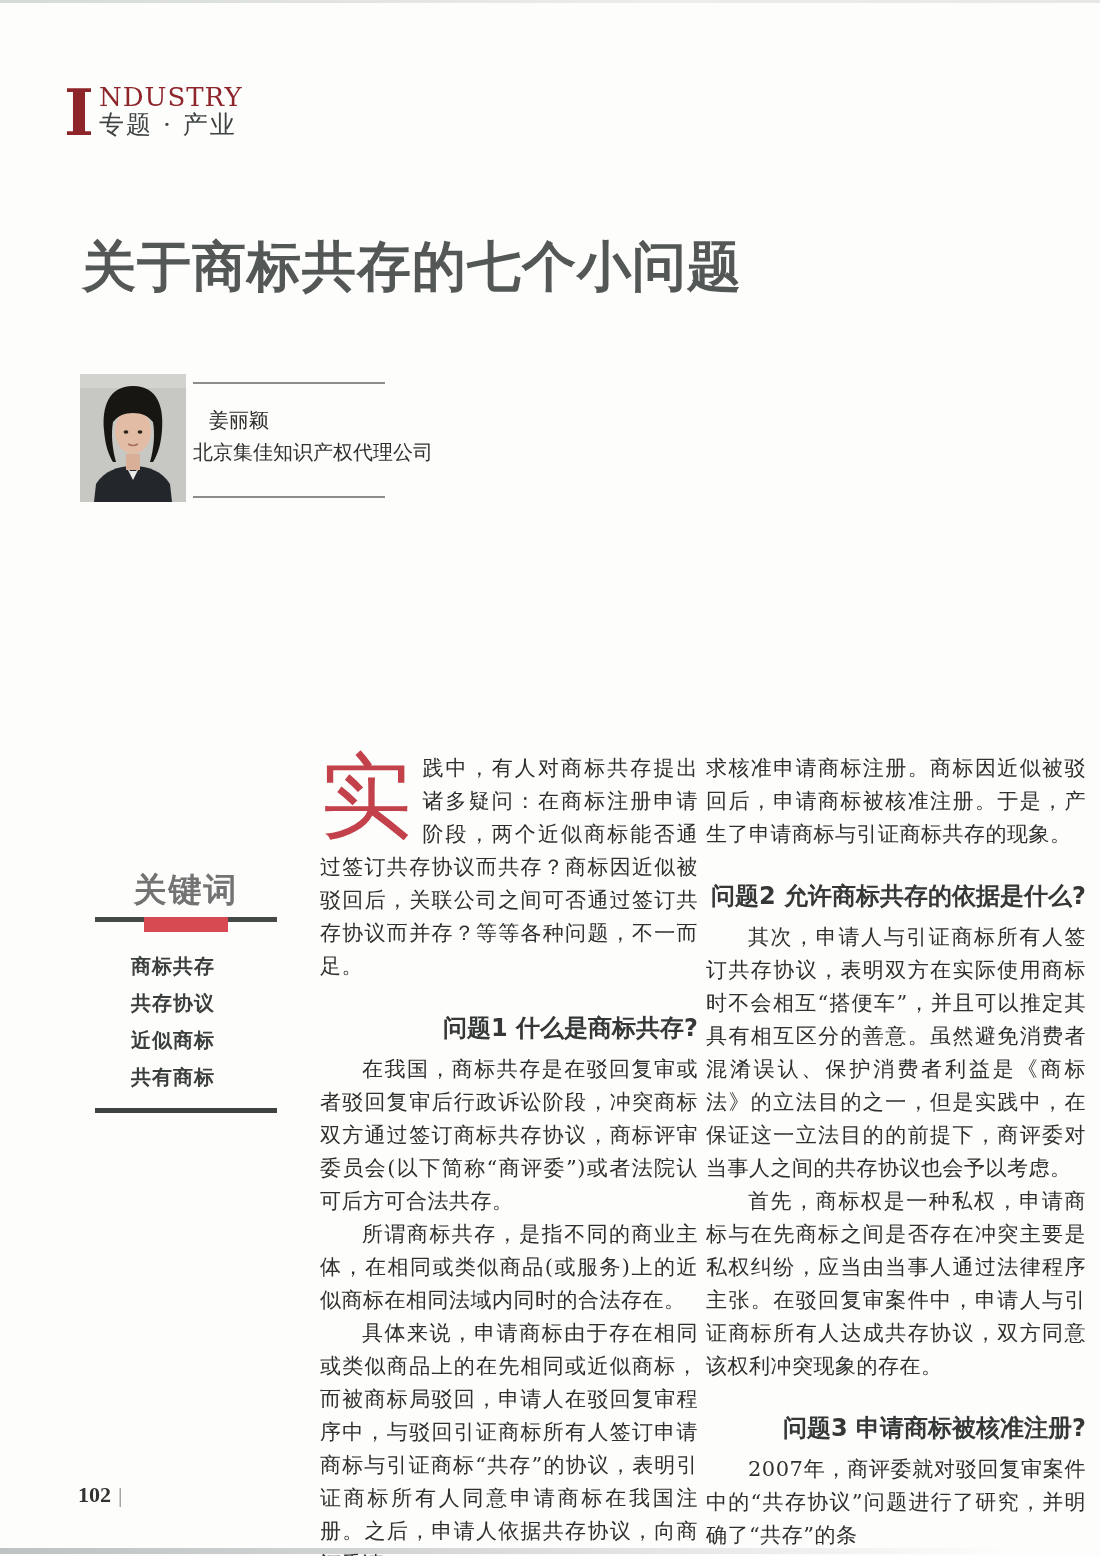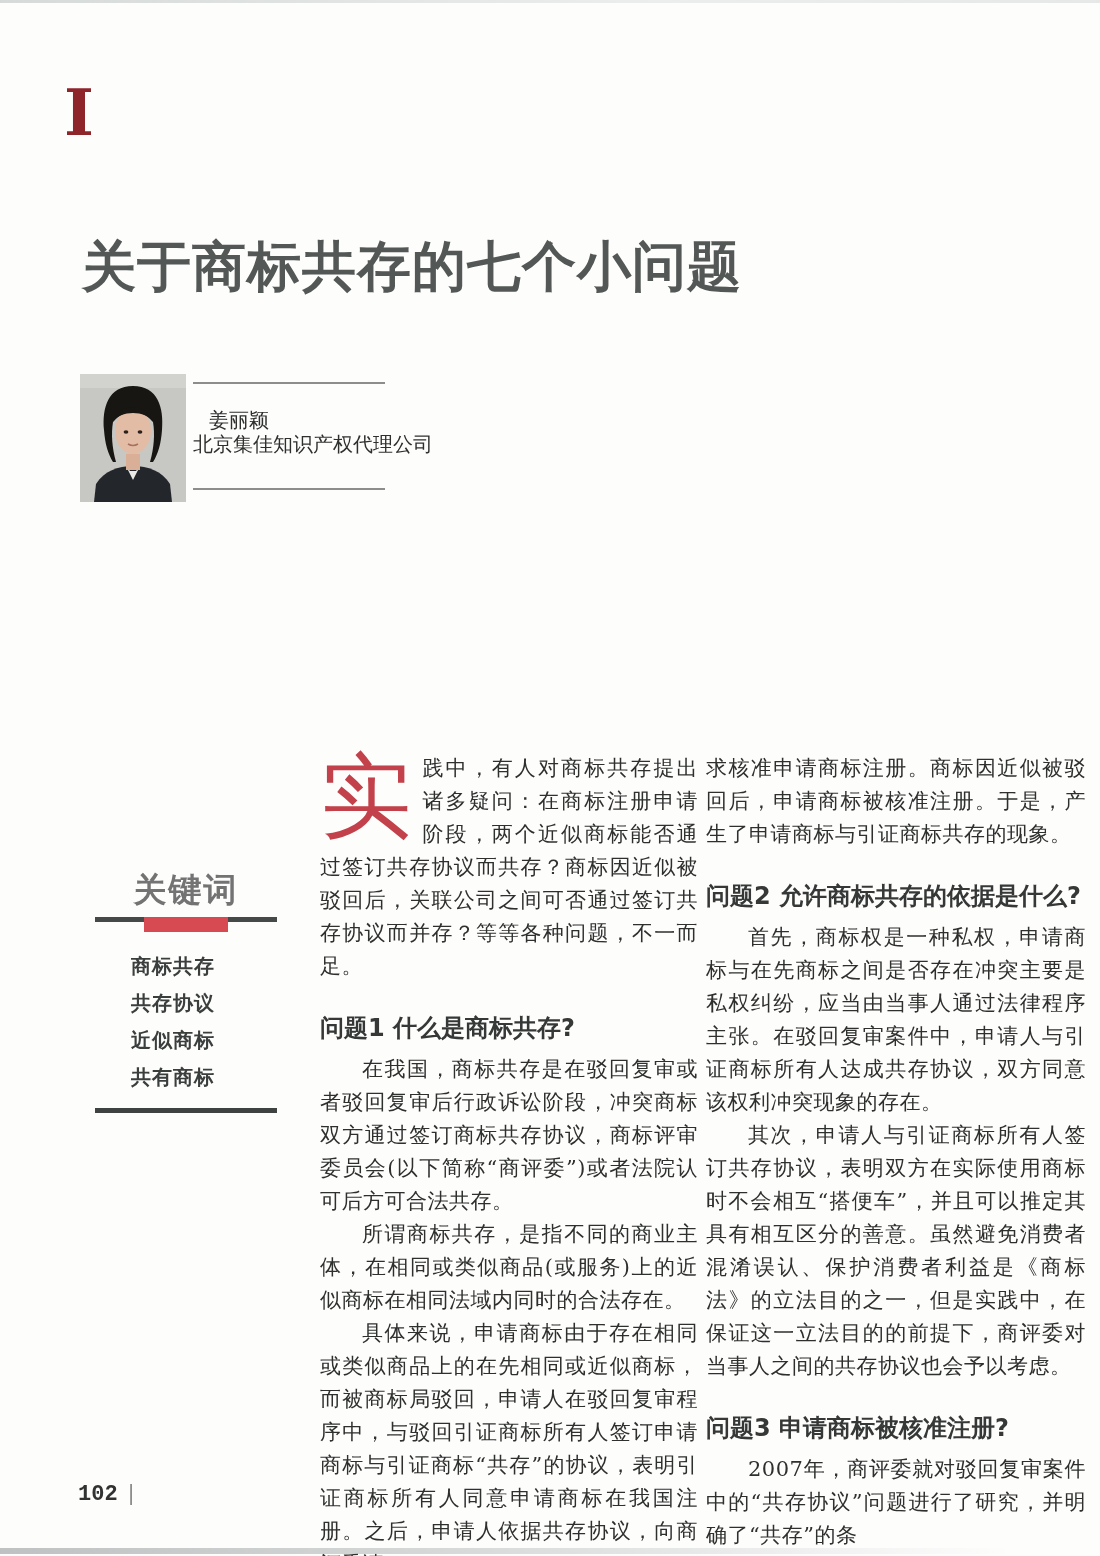--- a/index.html
+++ b/index.html
@@ -51,21 +51,21 @@
   .author-block { position: absolute; left: 80px; top: 374px; }
   .author-photo {
     position: absolute; left: 0; top: 0; width: 106px; height: 128px;
     background: #c6c6c2; overflow: hidden;
   }
   .author-photo svg { display: block; width: 106px; height: 128px; }
   .author-info { position: absolute; left: 113px; top: 0; width: 192px; }
   .author-rule { height: 2px; background: #8b8e8d; }
   .author-rule.top { margin-top: 8px; }
   .author-name { margin-top: 24px; font-size: 20px; line-height: 24px; color: #2e302e; margin-left: 16px; }
-  .author-affiliation { font-size: 20px; line-height: 24px; color: #2e302e; white-space: nowrap; }
+  .author-affiliation { margin-top: 8px; font-size: 20px; line-height: 24px; color: #2e302e; white-space: nowrap; }
   .author-rule.bottom { margin-top: 32px; }
   
   .keywords { position: absolute; left: 95px; top: 870px; width: 182px; }
   .keywords-heading {
     text-align: center;
     font-weight: 700; font-size: 33px; line-height: 40px;
     color: #737373; letter-spacing: 2px;
   }
   .keywords-divider { position: relative; margin-top: 7px; height: 15px; }
   .keywords-divider .gray-line { position: absolute; left: 0; right: 0; top: 0; height: 5px; background: #454a48; }
@@ -88,43 +88,47 @@
   }
   .col-left { left: 320px; }
   .col-right { left: 706px; width: 380px; }
   .col p { margin: 0; padding: 0; }
   .col p.indent { text-indent: 2em; }
   .section-heading {
     margin: 30px 0 10px 0;
     font-family: "DejaVu Sans", "Liberation Sans", sans-serif;
     font-weight: 700; font-size: 24px; line-height: 30px;
     color: #353836; letter-spacing: 0;
-    text-align: left;
+    text-align: right;
   }
   .intro { padding-top: 10px; }
   .dropcap {
     float: left;
     font-family: "DejaVu Serif", "Liberation Serif", serif;
     font-size: 92px; line-height: 78px;
     color: #c2414a;
     margin: 6px 10px 0 0;
   }
   
-  .page-footer { position: absolute; left: 78px; top: 1482px; font-family: Liberation Mono, monospace; }
+  .page-footer { position: absolute; left: 78px; top: 1482px; font-family: Liberation Serif, serif; }
   .page-number { font-size: 22px; font-weight: 600; color: #303332; }
   .page-sep { font-size: 22px; font-weight: 300; color: #8a8d8c; margin-left: 7px; }
 </style>
 </head>
 <body>
 
 <div class="page">
   <div class="scan-top-edge"></div>
 
   <header class="masthead">
     <span class="masthead-initial">I</span>
+    <div class="masthead-text">
+      <div class="masthead-word">NDUSTRY</div>
+      <div class="masthead-subtitle">专题 · 产业</div>
+    </div>
   </header>
 
   <h1 class="article-title">关于商标共存的七个小问题</h1>
 
   <section class="author-block">
     <div class="author-photo">
       <svg viewBox="0 0 106 128" xmlns="http://www.w3.org/2000/svg">
         <rect x="0" y="0" width="106" height="128" fill="#c7c7c3"></rect>
         <rect x="0" y="0" width="106" height="14" fill="#d2d2ce"></rect>
         <path d="M14 128 L16 110 C24 97 38 92 53 92 C68 92 82 97 90 110 L92 128 Z" fill="#23262b"></path>
@@ -165,22 +169,22 @@
     <p class="intro"><span class="dropcap">实</span><span>践中，有人对商标共存提出诸多疑问：在商标注册申请阶段，两个近似商标能否通过签订共存协议而共存？商标因近似被驳回后，关联公司之间可否通过签订共存协议而并存？等等各种问题，不一而足。</span></p>
     <h2 class="section-heading">问题1  什么是商标共存?</h2>
     <p class="indent">在我国，商标共存是在驳回复审或者驳回复审后行政诉讼阶段，冲突商标双方通过签订商标共存协议，商标评审委员会(以下简称“商评委”)或者法院认可后方可合法共存。</p>
     <p class="indent">所谓商标共存，是指不同的商业主体，在相同或类似商品(或服务)上的近似商标在相同法域内同时的合法存在。</p>
     <p class="indent">具体来说，申请商标由于存在相同或类似商品上的在先相同或近似商标，而被商标局驳回，申请人在驳回复审程序中，与驳回引证商标所有人签订申请商标与引证商标“共存”的协议，表明引证商标所有人同意申请商标在我国注册。之后，申请人依据共存协议，向商评委请</p>
   </div>
 
   <div class="col col-right">
     <p>求核准申请商标注册。商标因近似被驳回后，申请商标被核准注册。于是，产生了申请商标与引证商标共存的现象。</p>
     <h2 class="section-heading">问题2  允许商标共存的依据是什么?</h2>
+    <p class="indent">其次，申请人与引证商标所有人签订共存协议，表明双方在实际使用商标时不会相互“搭便车”，并且可以推定其具有相互区分的善意。虽然避免消费者混淆误认、保护消费者利益是《商标法》的立法目的之一，但是实践中，在保证这一立法目的的前提下，商评委对当事人之间的共存协议也会予以考虑。</p>
     <p class="indent">首先，商标权是一种私权，申请商标与在先商标之间是否存在冲突主要是私权纠纷，应当由当事人通过法律程序主张。在驳回复审案件中，申请人与引证商标所有人达成共存协议，双方同意该权利冲突现象的存在。</p>
-    <p class="indent">其次，申请人与引证商标所有人签订共存协议，表明双方在实际使用商标时不会相互“搭便车”，并且可以推定其具有相互区分的善意。虽然避免消费者混淆误认、保护消费者利益是《商标法》的立法目的之一，但是实践中，在保证这一立法目的的前提下，商评委对当事人之间的共存协议也会予以考虑。</p>
     <h2 class="section-heading">问题3  申请商标被核准注册?</h2>
     <p class="indent">2007年，商评委就对驳回复审案件中的“共存协议”问题进行了研究，并明确了“共存”的条</p>
   </div>
 
   <footer class="page-footer">
     <span class="page-number">102</span><span class="page-sep">|</span>
   </footer>
 
   <div class="scan-bottom-edge"></div>
 </div>

